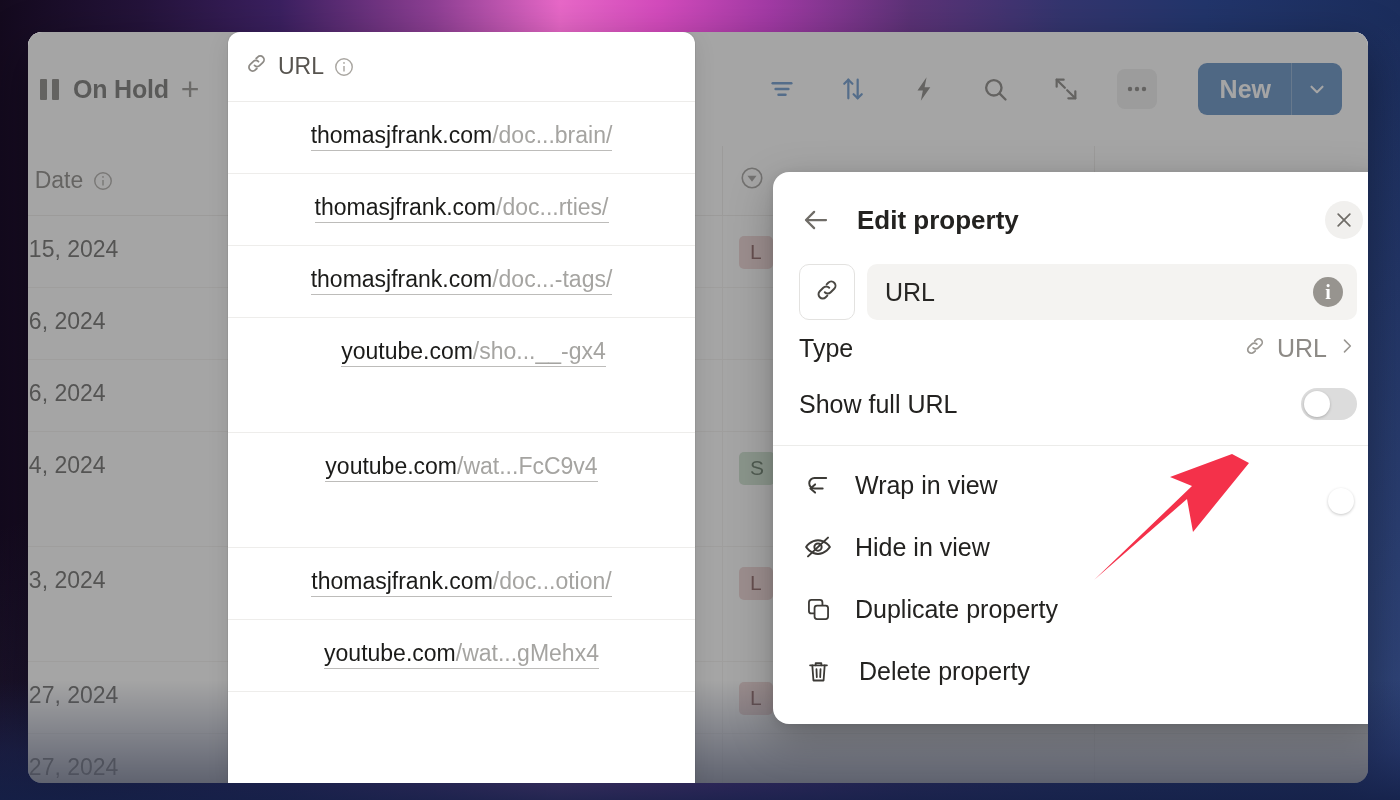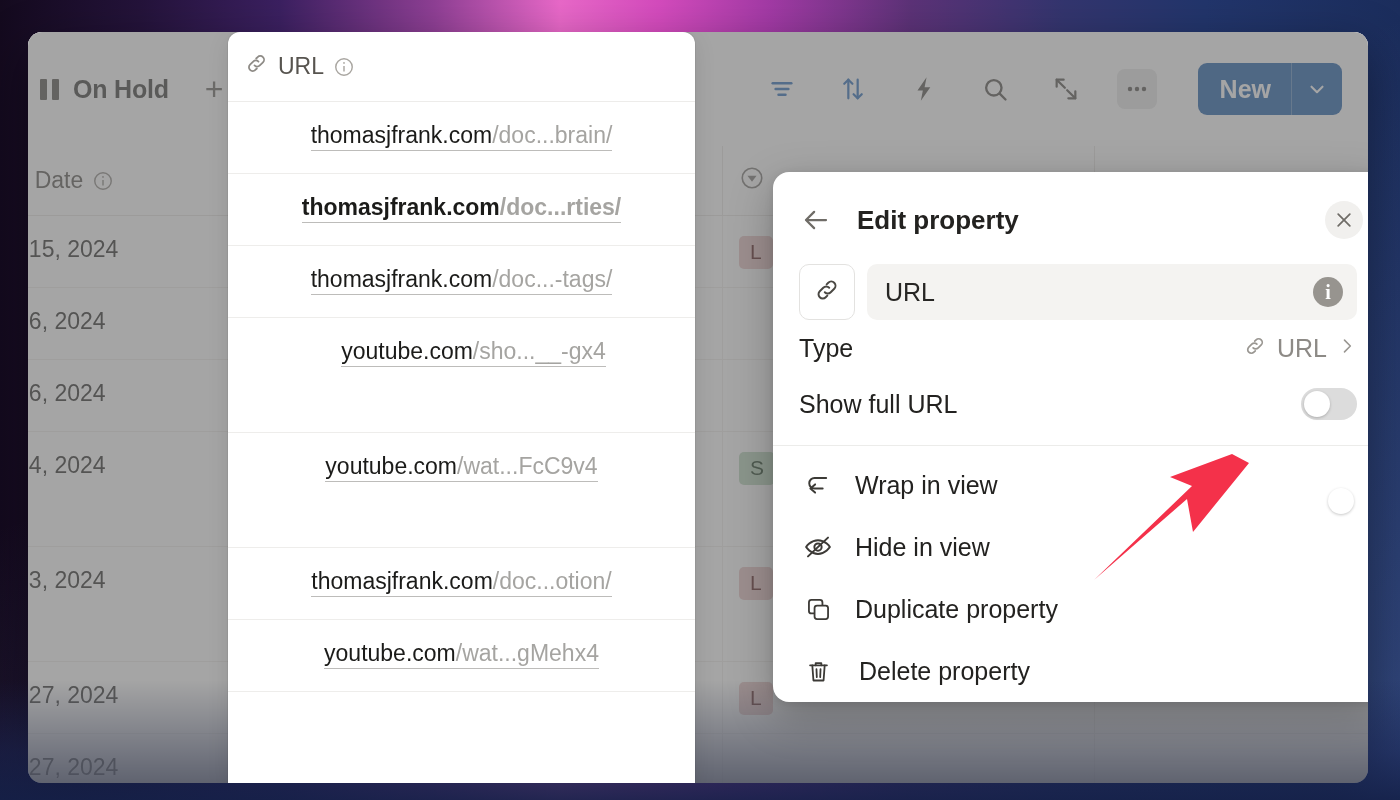--- a/index.html
+++ b/index.html
@@ -61,21 +61,21 @@
   }
 
   
   #toolbar {
     position: absolute; left: 0; top: 0;
     width: 100%; height: 114px;
     background: #ffffff;
     display: flex; align-items: center;
     padding: 0 26px 0 12px;
   }
-  .tb-left { display: flex; align-items: center; gap: 36px; }
+  .tb-left { display: flex; align-items: center; gap: 12px; }
   .tab-title {
     display: flex; align-items: center; gap: 14px;
     font-size: 25px; font-weight: 600; color: #3a3a38;
     letter-spacing: -0.2px;
   }
   .pause-ic { display: flex; gap: 5px; }
   .pause-ic i { display: block; width: 7px; height: 21px; background: #55524e; border-radius: 1px; }
   .plus-btn {
     font-size: 32px; color: #6b6863; font-weight: 300;
     line-height: 1; cursor: pointer; user-select: none;
@@ -180,20 +180,21 @@
 
   
   #dialog {
     position: absolute;
     left: 745px; top: 140px;
     width: 612px;
     border-radius: 16px;
     background: #ffffff;
     box-shadow: 0 14px 44px rgba(0,0,0,0.26), 0 2px 8px rgba(0,0,0,0.10);
     z-index: 90;
+    padding-bottom: 22px;
   }
   .dlg-head {
     display: flex; align-items: center;
     padding: 22px 22px 0 26px;
     height: 74px;
   }
   .back-ic { cursor: pointer; width: 34px; height: 34px; display:flex; align-items:center; justify-content:center; }
   .dlg-title {
     font-size: 26px; font-weight: 700; color: #232220;
     margin-left: 24px;
@@ -433,21 +434,21 @@
             <circle cx="12" cy="12" r="9"></circle>
               <line x1="12" y1="11" x2="12" y2="17"></line>
               <circle cx="12" cy="7.5" r="1" fill="#aaa7a2" stroke="none"></circle>
           </svg>
         </span>
       </div>
       <div id="url-cells">
           <div class="cell" style="height: 72px;">
             <span class="urltxt"><span class="host">thomasjfrank.com</span><span class="path">/doc...brain/</span></span>
           </div>
-          <div class="cell" style="height: 72px; font-weight: bold;">
+          <div class="cell" style="height: 72px;">
             <span class="urltxt"><span class="host">thomasjfrank.com</span><span class="path">/doc...rties/</span></span>
           </div>
           <div class="cell" style="height: 72px;">
             <span class="urltxt"><span class="host">thomasjfrank.com</span><span class="path">/doc...-tags/</span></span>
           </div>
           <div class="cell" style="height: 115px; padding-left: 40px;">
             <span class="urltxt"><span class="host">youtube.com</span><span class="path">/sho...__-gx4</span></span>
           </div>
           <div class="cell" style="height: 115px;">
             <span class="urltxt"><span class="host">youtube.com</span><span class="path">/wat...FcC9v4</span></span>

